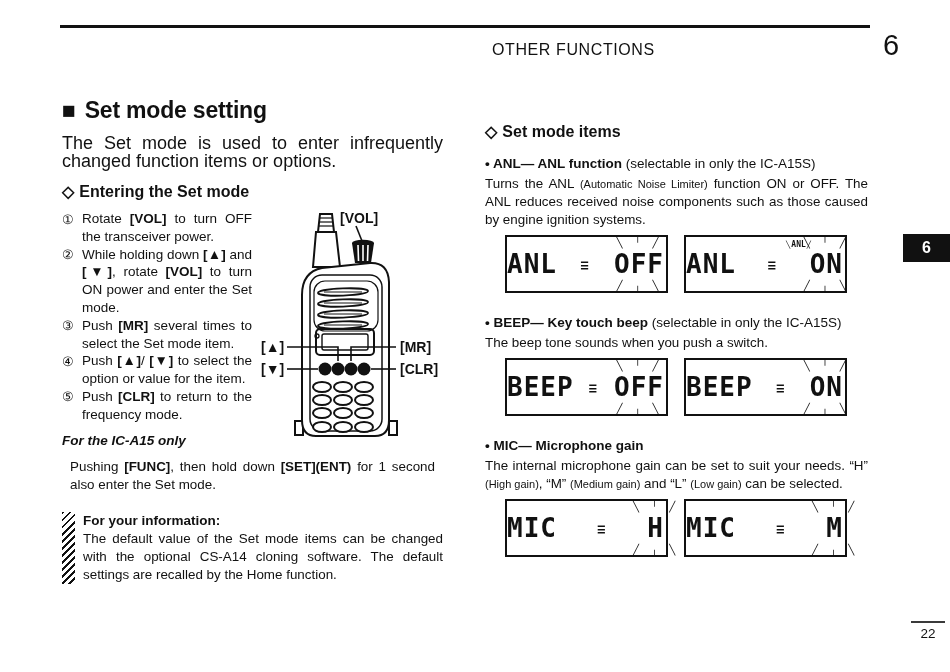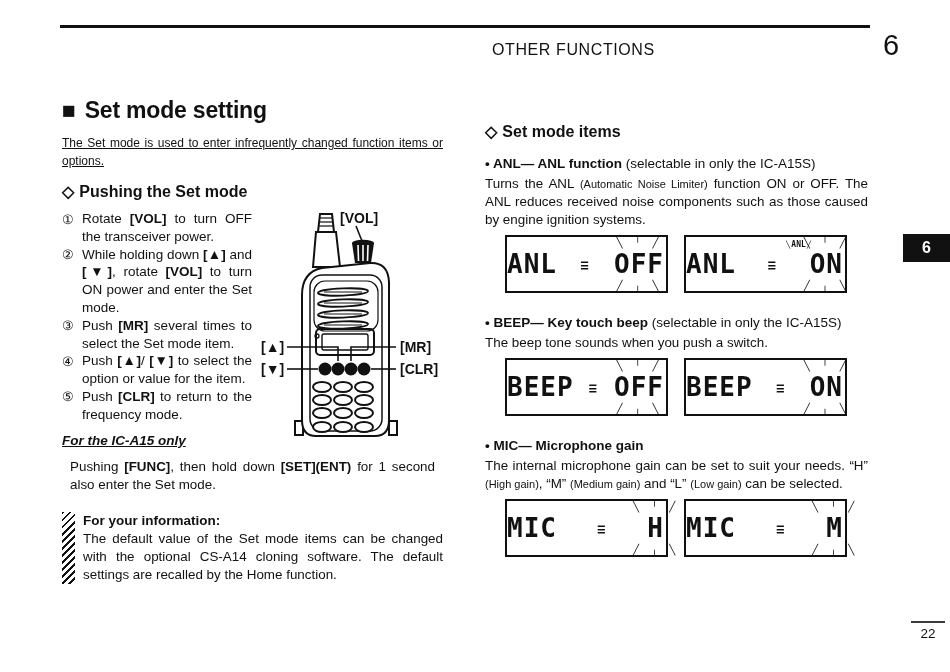--- a/index.html
+++ b/index.html
@@ -16,30 +16,30 @@
   .side-tab{position:absolute;left:903px;top:234px;width:47px;height:28px;background:#111;
     color:#fff;font-size:16px;font-weight:bold;display:flex;align-items:center;justify-content:center;}
   .pg-rule{position:absolute;left:911px;top:621px;width:34px;height:2px;background:#3a3a3a;}
   .pg-num{position:absolute;left:911px;top:626px;width:34px;text-align:center;font-size:13.5px;}
   
   .col-left{position:absolute;left:62px;top:96px;width:381px;}
   .col-right{position:absolute;left:485px;top:122px;width:383px;}
   
   h1.sec{font-size:23px;line-height:28px;margin:0 0 10px 0;font-weight:bold;letter-spacing:-.2px;}
   h1.sec .mk{margin-right:9px;}
-  .intro{font-size:12px;line-height:18px;text-align:justify;margin:0 0 12px 0;text-decoration:underline;}
+  .intro{font-size:18px;line-height:18px;text-align:justify;margin:0 0 12px 0;}
   h2.sub{font-size:16px;line-height:20px;margin:0 0 8px 0;font-weight:bold;}
   h2.sub .mk{margin-right:5px;font-weight:bold;}
   .steps{width:190px;margin:0;}
   .step{display:flex;font-size:13.5px;line-height:17.8px;margin:0;}
   .step-num{flex:0 0 20px;font-size:13px;padding-top:.5px;}
   .step-text{flex:1;text-align:justify;}
   .b{font-weight:bold;}
   .sm{font-size:11px;}
-  .a15-title{font-size:13.5px;font-weight:bold;font-style:italic;margin:8px 0 0 0;line-height:18px;text-decoration:underline;}
+  .a15-title{font-size:13.5px;font-weight:bold;font-style:italic;margin:8px 0 0 0;line-height:18px;}
   .a15-body{font-size:13.4px;line-height:18px;text-align:justify;margin:8px;}
   .info-note{display:flex;margin-top:18px;}
   .hatch{flex:0 0 13px;margin-right:8px;
     background:repeating-linear-gradient(135deg,#111 0 2px,#fff 2px 5px);}
   .info-title{font-size:13.5px;font-weight:bold;line-height:18px;margin:0;}
   .info-body{font-size:13.4px;line-height:18px;text-align:justify;margin:0;}
   
   .radio{position:absolute;left:190px;top:106px;width:194px;height:240px;}
   .radio text{font-family:"Liberation Sans",sans-serif;font-weight:bold;font-size:14px;fill:#111;}
   
@@ -73,21 +73,21 @@
   <div class="side-tab">
     <span>6</span>
   </div>
 
   <div class="col-left">
 
     <h1 class="sec"><span class="mk">■</span><span>Set mode setting</span></h1>
 
     <p class="intro">The Set mode is used to enter infrequently changed function items or options.</p>
 
-    <h2 class="sub"><span class="mk">◇</span><span>Pushing the Set mode</span></h2>
+    <h2 class="sub"><span class="mk">◇</span><span>Entering the Set mode</span></h2>
 
     <div class="steps">
       <div class="step">
         <span class="step-num">①</span>
         <span class="step-text"><span>Rotate </span><span class="b">[VOL]</span><span> to turn OFF the transceiver power.</span></span>
       </div>
       <div class="step">
         <span class="step-num">②</span>
         <span class="step-text"><span>While holding down </span><span class="b">[▲]</span><span> and </span><span class="b">[▼]</span><span>, rotate </span><span class="b">[VOL]</span><span> to turn ON power and enter the Set mode.</span></span>
       </div>

